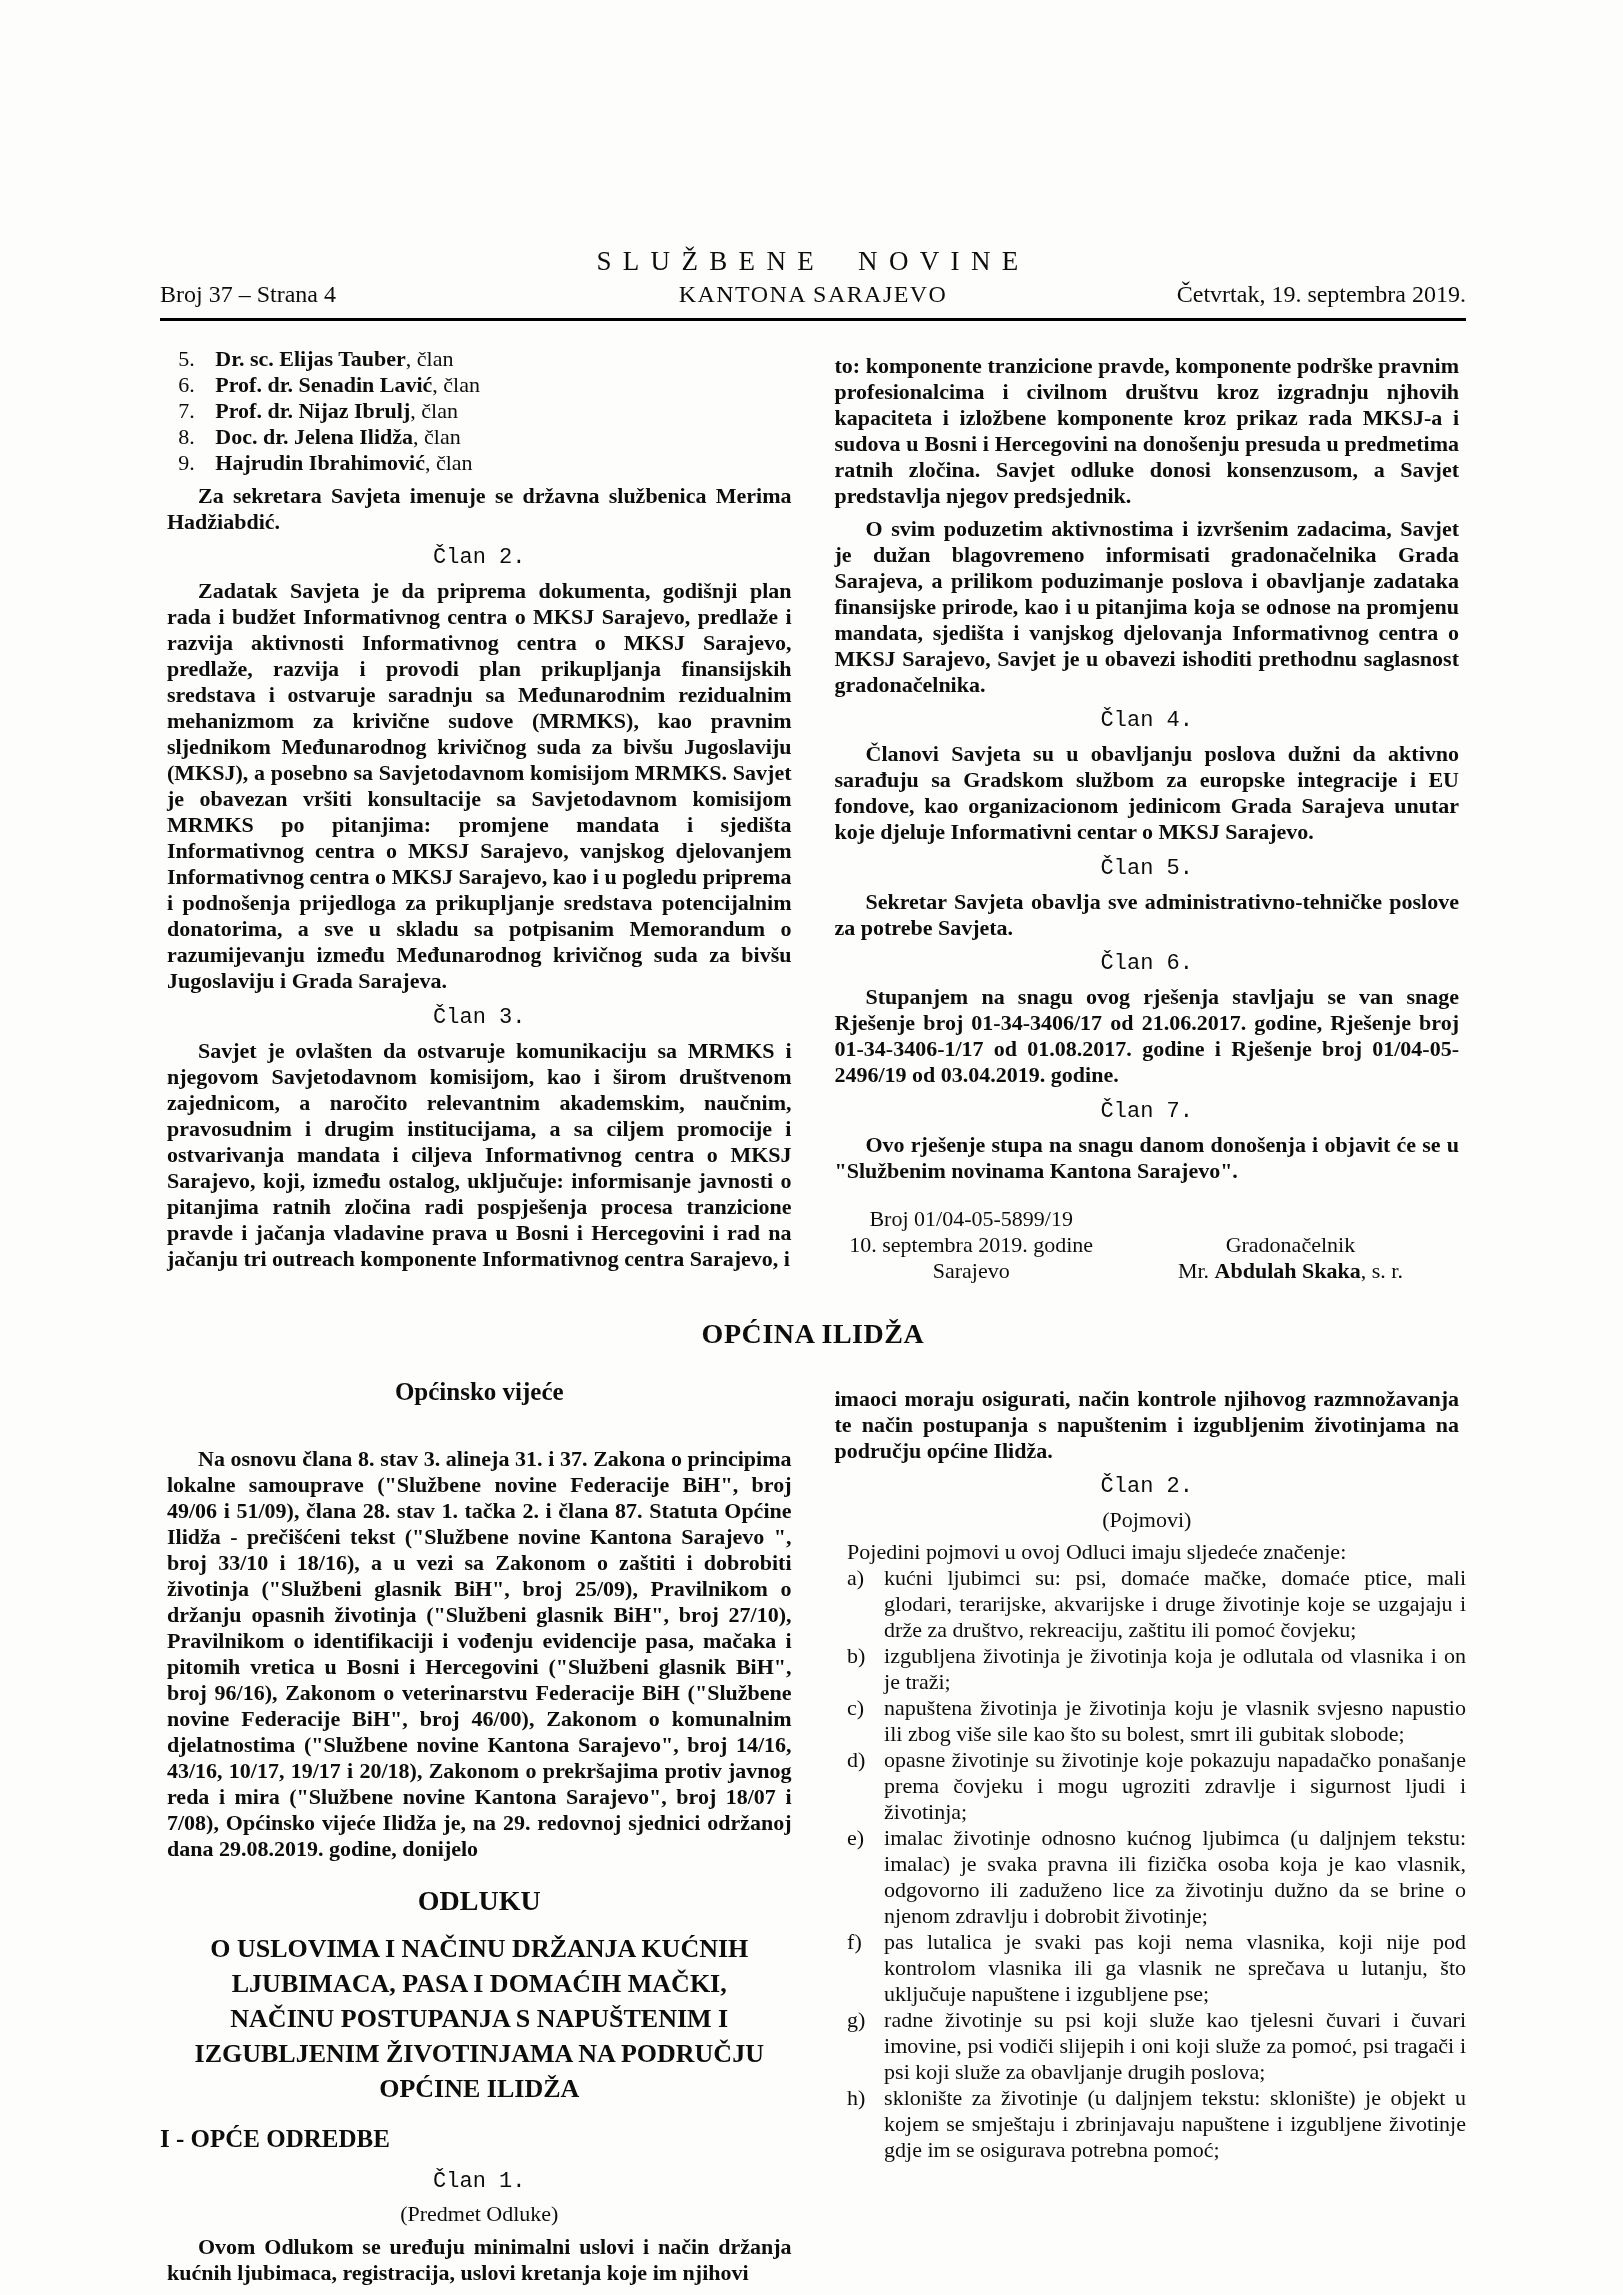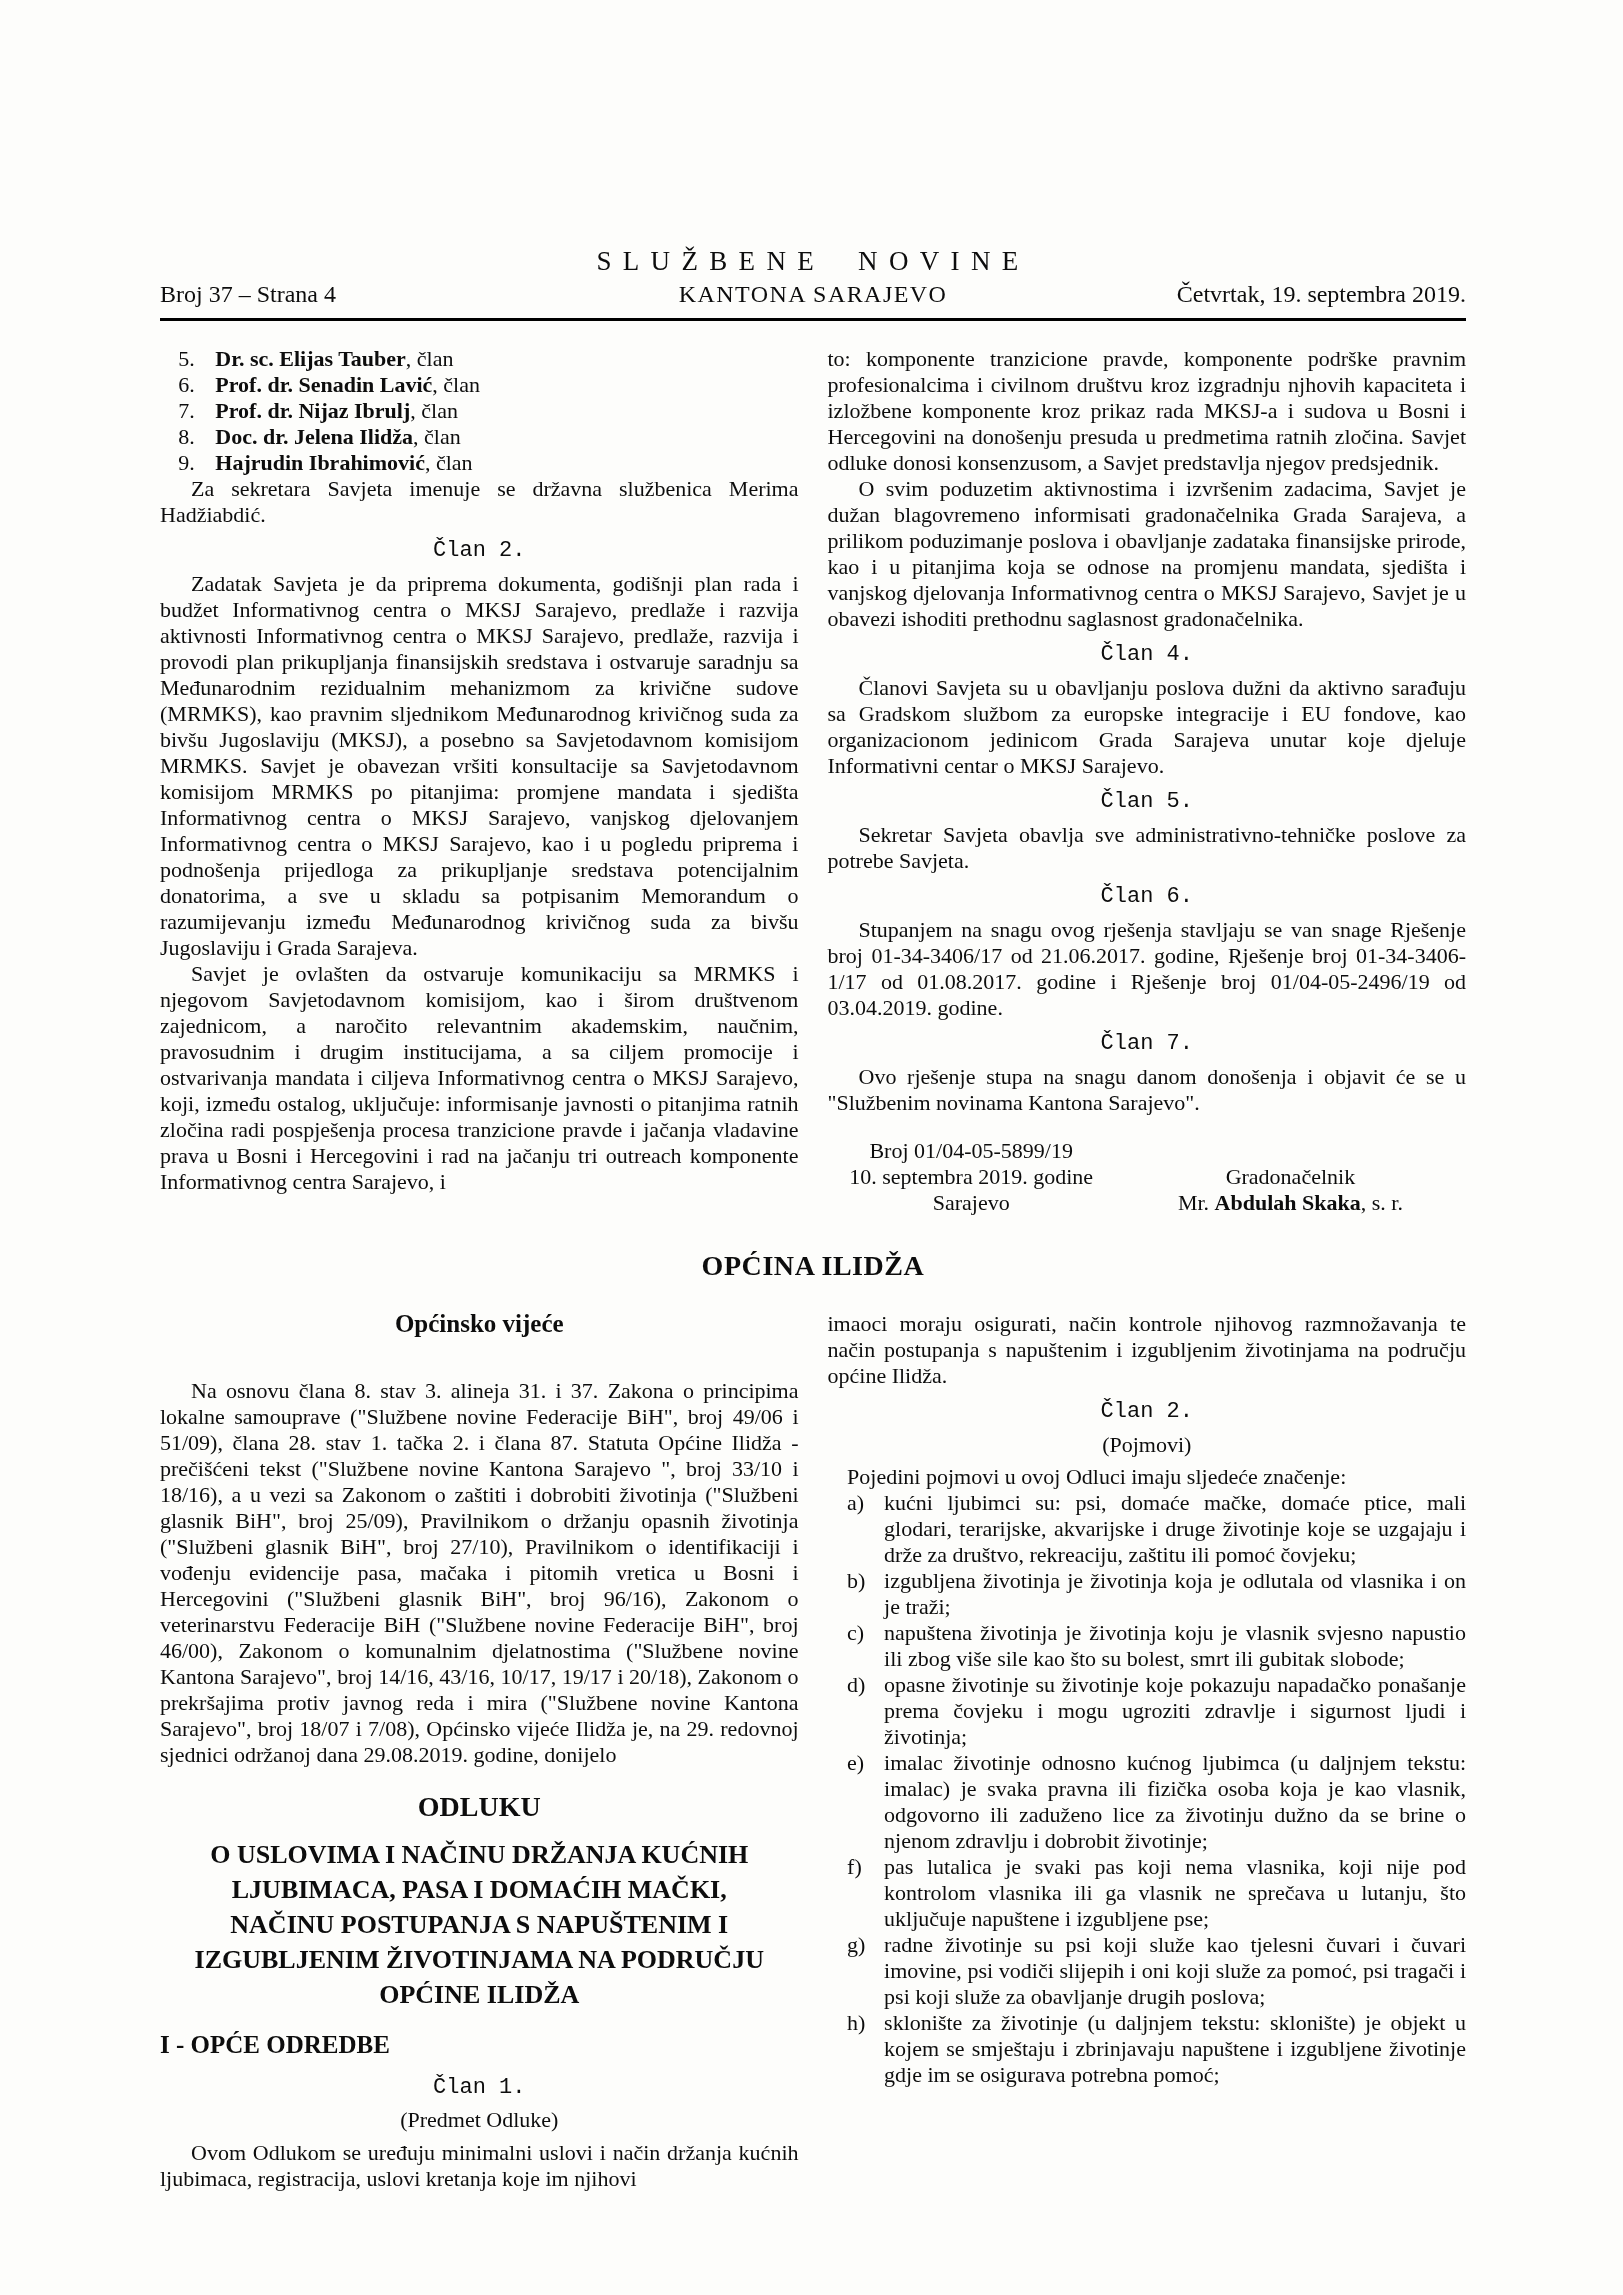--- a/index.html
+++ b/index.html
@@ -24,21 +24,21 @@
     display:grid;grid-template-columns:1fr auto 1fr;align-items:baseline;
     margin-top:5.2px;padding-bottom:9.2px;border-bottom:3.9px solid #000;
     font-size:24px;line-height:27.5px;
   }
   .masthead-left{text-align:left;}
   .masthead-center{text-align:center;letter-spacing:0.06em;}
   .masthead-right{text-align:right;}
   
   .cols{display:flex;gap:29px;margin-top:25px;}
   .col{flex:1 1 0;min-width:0;}
-  p.just{margin:0;text-align:justify;text-indent:31px;}
+  p.just{margin:7px;text-align:justify;text-indent:31px;font-weight:bold;}
   p.nojust{margin:0;}
   .clan{ text-align:center;margin:10.5px 0 6.5px;font-family:Liberation Mono, monospace;}
   .clan-sub{text-align:center;margin:0 0 6.5px;}
   
   .member{display:flex;padding-left:18.3px;}
   .member-num{width:37px;flex-shrink:0;}
   
   .signature{display:flex;margin-top:22px;}
   .sig-left{width:45%;text-align:center;}
   .sig-right{width:55%;text-align:center;display:flex;flex-direction:column;justify-content:flex-end;}
@@ -93,20 +93,21 @@
         <span><b>Doc. dr. Jelena Ilidža</b><span>, član</span></span>
       </div>
       <div class="member">
         <span class="member-num">9.</span>
         <span><b>Hajrudin Ibrahimović</b><span>, član</span></span>
       </div>
 
       <p class="just">Za sekretara Savjeta imenuje se državna službenica Merima Hadžiabdić.</p>
       <div class="clan">Član 2.</div>
       <p class="just">Zadatak Savjeta je da priprema dokumenta, godišnji plan rada i budžet Informativnog centra o MKSJ Sarajevo, predlaže i razvija aktivnosti Informativnog centra o MKSJ Sarajevo, predlaže, razvija i provodi plan prikupljanja finansijskih sredstava i ostvaruje saradnju sa Međunarodnim rezidualnim mehanizmom za krivične sudove (MRMKS), kao pravnim sljednikom Međunarodnog krivičnog suda za bivšu Jugoslaviju (MKSJ), a posebno sa Savjetodavnom komisijom MRMKS. Savjet je obavezan vršiti konsultacije sa Savjetodavnom komisijom MRMKS po pitanjima: promjene mandata i sjedišta Informativnog centra o MKSJ Sarajevo, vanjskog djelovanjem Informativnog centra o MKSJ Sarajevo, kao i u pogledu priprema i podnošenja prijedloga za prikupljanje sredstava potencijalnim donatorima, a sve u skladu sa potpisanim Memorandum o razumijevanju između Međunarodnog krivičnog suda za bivšu Jugoslaviju i Grada Sarajeva.</p>
+      <div class="clan">Član 3.</div>
       <p class="just">Savjet je ovlašten da ostvaruje komunikaciju sa MRMKS i njegovom Savjetodavnom komisijom, kao i širom društvenom zajednicom, a naročito relevantnim akademskim, naučnim, pravosudnim i drugim institucijama, a sa ciljem promocije i ostvarivanja mandata i ciljeva Informativnog centra o MKSJ Sarajevo, koji, između ostalog, uključuje: informisanje javnosti o pitanjima ratnih zločina radi pospješenja procesa tranzicione pravde i jačanja vladavine prava u Bosni i Hercegovini i rad na jačanju tri outreach komponente Informativnog centra Sarajevo, i</p>
     </div>
 
     <div class="col">
       <p class="just" style="text-indent:0;">to: komponente tranzicione pravde, komponente podrške pravnim profesionalcima i civilnom društvu kroz izgradnju njhovih kapaciteta i izložbene komponente kroz prikaz rada MKSJ-a i sudova u Bosni i Hercegovini na donošenju presuda u predmetima ratnih zločina. Savjet odluke donosi konsenzusom, a Savjet predstavlja njegov predsjednik.</p>
       <p class="just">O svim poduzetim aktivnostima i izvršenim zadacima, Savjet je dužan blagovremeno informisati gradonačelnika Grada Sarajeva, a prilikom poduzimanje poslova i obavljanje zadataka finansijske prirode, kao i u pitanjima koja se odnose na promjenu mandata, sjedišta i vanjskog djelovanja Informativnog centra o MKSJ Sarajevo, Savjet je u obavezi ishoditi prethodnu saglasnost gradonačelnika.</p>
       <div class="clan">Član 4.</div>
       <p class="just">Članovi Savjeta su u obavljanju poslova dužni da aktivno sarađuju sa Gradskom službom za europske integracije i EU fondove, kao organizacionom jedinicom Grada Sarajeva unutar koje djeluje Informativni centar o MKSJ Sarajevo.</p>
       <div class="clan">Član 5.</div>
       <p class="just">Sekretar Savjeta obavlja sve administrativno-tehničke poslove za potrebe Savjeta.</p>

